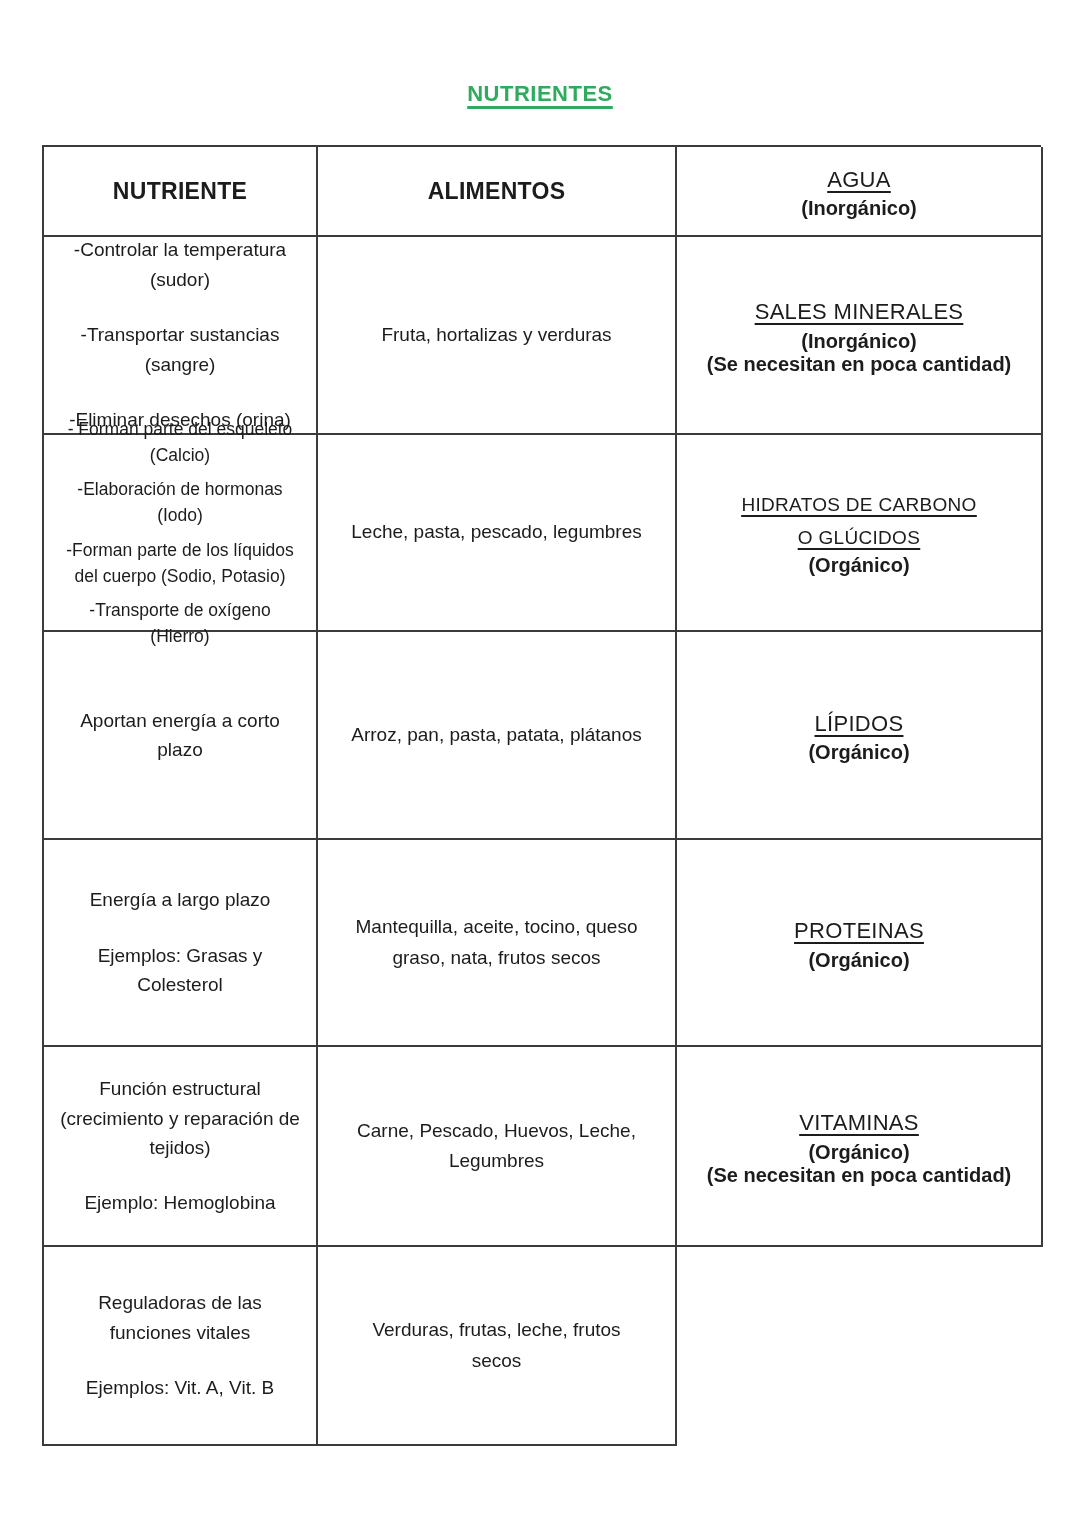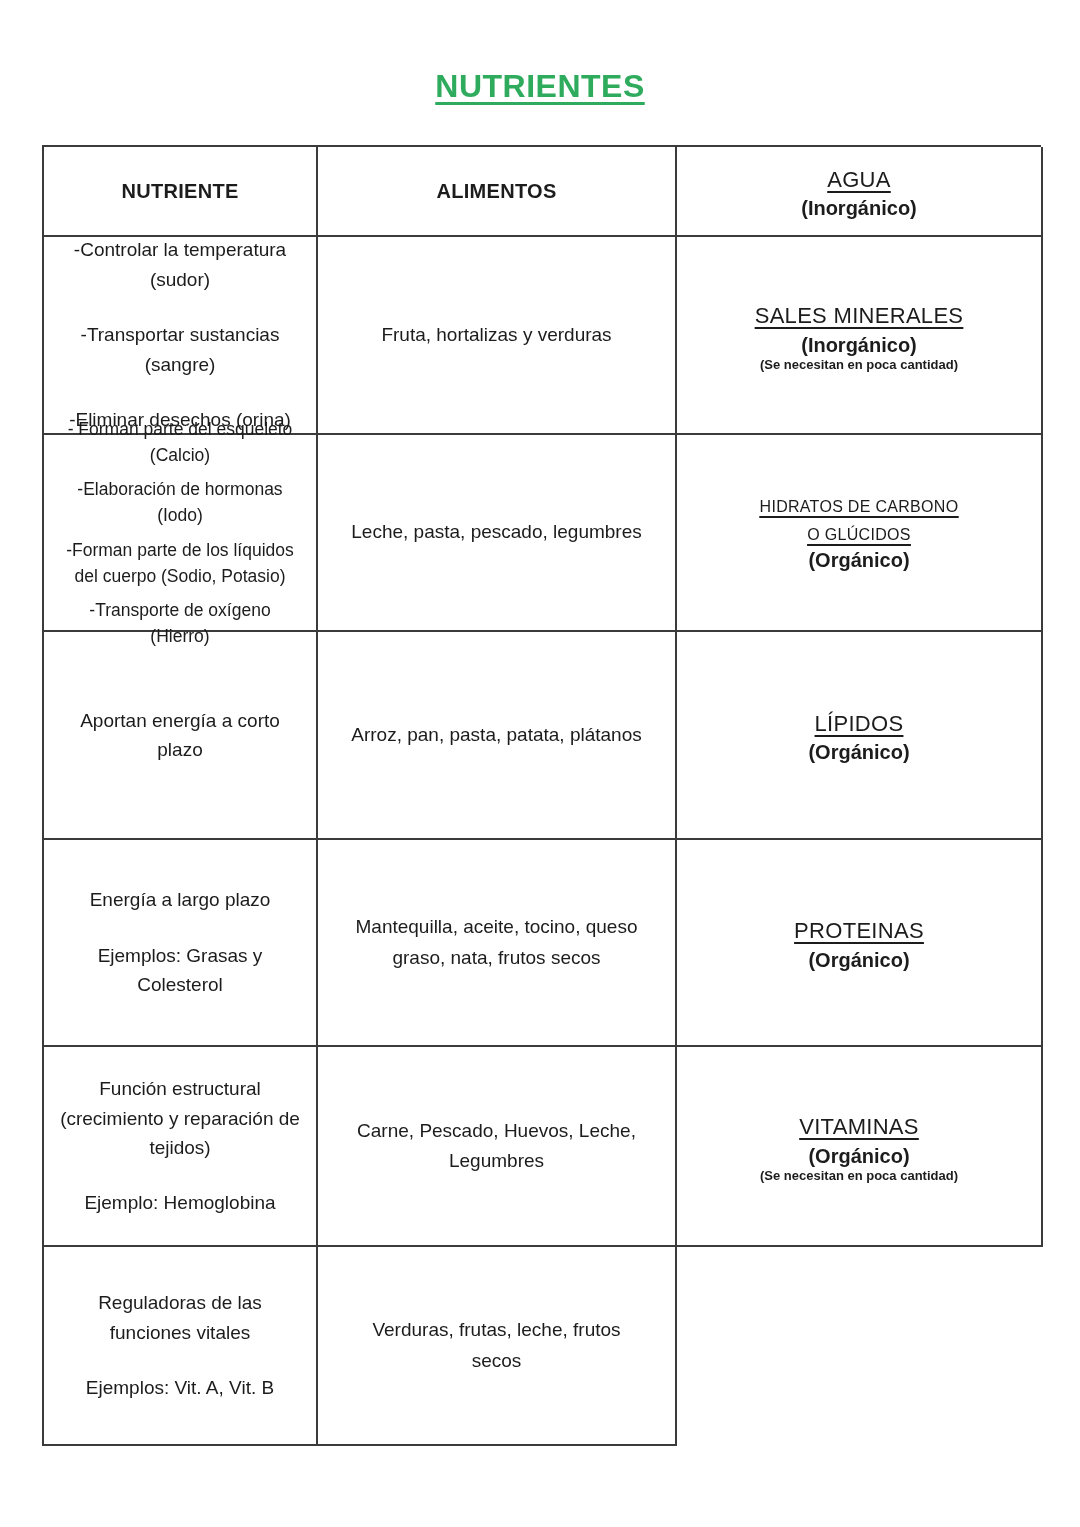--- a/index.html
+++ b/index.html
@@ -11,25 +11,25 @@
   html, body { background: #ffffff; }
   body {
     width: 1080px;
     height: 1527px;
     position: relative;
     font-family: "Liberation Sans", "DejaVu Sans", sans-serif;
     color: var(--text);
   }
   .title {
     position: absolute;
-    top: 68px;
+    top: 81px;
     left: 0;
     width: 100%;
     text-align: center;
-    font-size: 32px;
+    font-size: 22px;
     font-weight: bold;
     letter-spacing: 0.5px;
     color: var(--accent-green);
     text-decoration: underline;
     text-decoration-thickness: 2.5px;
     text-underline-offset: 5px;
   }
   .nutrient-table {
     position: absolute;
     left: 42px;
@@ -45,41 +45,41 @@
     border-right: 2px solid var(--border);
     border-bottom: 2px solid var(--border);
     display: flex;
     flex-direction: column;
     justify-content: center;
     align-items: center;
     text-align: center;
     padding: 6px 14px;
   }
   .header-cell {
-    font-size: 20px;
+    font-size: 23px;
     font-weight: bold;
     letter-spacing: 0.3px;
   }
   .nutrient-name {
     font-size: 22px;
     font-weight: normal;
     letter-spacing: 0.3px;
     text-decoration: underline;
     text-decoration-thickness: 2px;
     text-underline-offset: 4px;
     line-height: 1.6;
   }
-  .row-hidratos .nutrient-name { font-size: 16px; line-height: 1.75; }
+  .row-hidratos .nutrient-name { font-size: 19px; line-height: 1.75; }
   .nutrient-name .nline { text-decoration: inherit; }
   .nutrient-type {
     font-size: 20px;
     font-weight: bold;
   }
   .nutrient-note {
-    font-size: 13px;
+    font-size: 20px;
     font-weight: bold;
   }
   .func-cell p {
     font-size: 19px;
     line-height: 1.55;
     margin: 13px 0;
     text-align: center;
   }
   .func-compact p {
     font-size: 17.5px;

